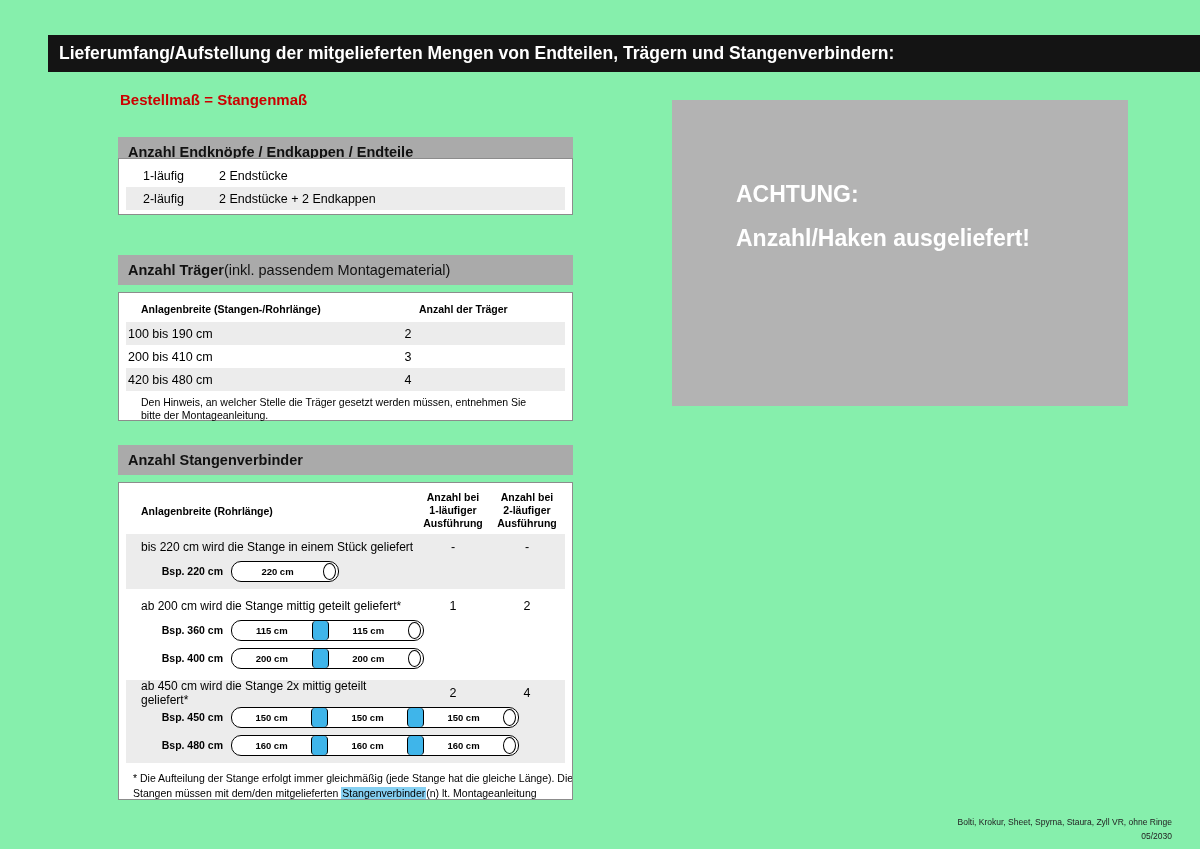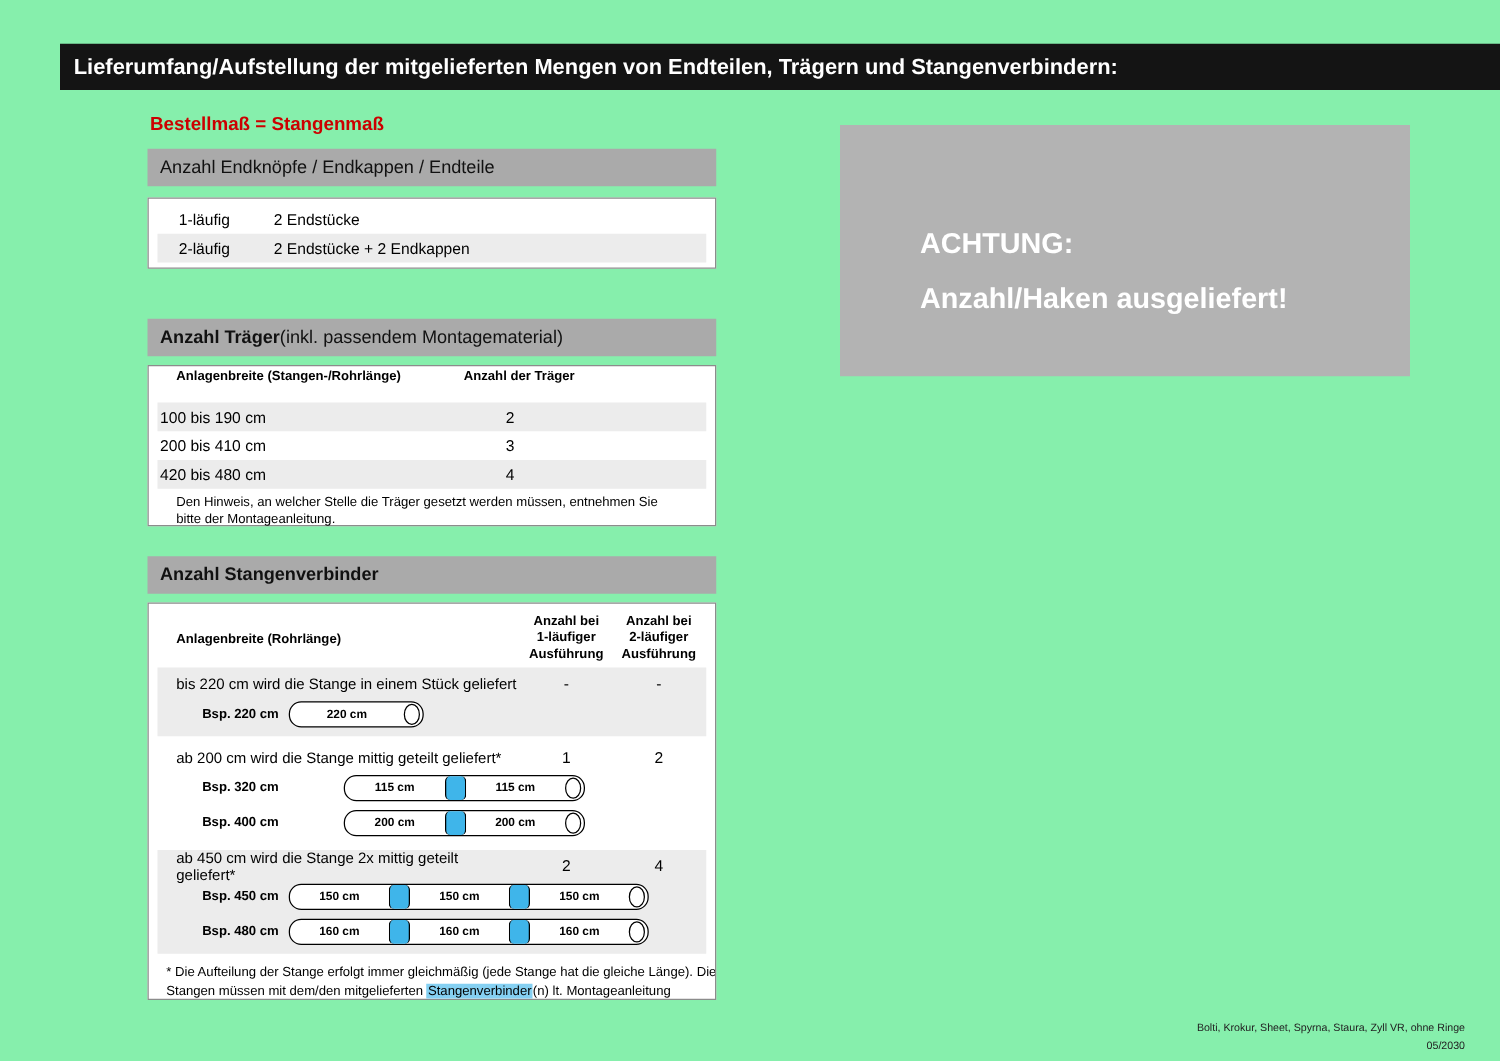--- a/index.html
+++ b/index.html
@@ -10,35 +10,35 @@
     background:var(--bar-black,#141414); color:#fff; display:flex; align-items:center;
     padding-left:11px; font-weight:bold; font-size:17.5px; }
 
   .subtitle { position:absolute; left:120px; top:91px; color:var(--accent-red,#cc0000);
     font-weight:bold; font-size:15px; }
 
   .bar { position:absolute; left:118px; width:455px; height:30px;
     background:var(--header-gray,#aaaaaa); display:flex; align-items:center;
     padding-left:10px; font-size:14.5px; color:#111; }
   .bar .b { font-weight:bold; }
-  .bar1 { top:119px; font-weight:normal; }
+  .bar1 { top:137px; font-weight:bold; }
   .bar2 { top:255px; }
   .bar3 { top:445px; font-weight:bold; }
 
   .box { position:absolute; left:118px; width:455px; background:#fff; border:1px solid #8c8c8c; }
   .box1 { top:158px; height:57px; padding-top:5px; }
   .box2 { top:292px; height:129px; padding-top:2px; }
   .box3 { top:482px; height:318px; padding-top:8px; overflow:hidden; }
 
   .alt { background:var(--row-gray,#ececec); }
 
   .row1 { display:flex; align-items:center; height:23px; margin:0 7px; font-size:12.5px; }
   .row1 .c1 { width:93px; padding-left:17px; }
 
-  .t2head { display:flex; margin:0 7px; height:27px; font-size:10.5px; font-weight:bold; }
+  .t2head { display:flex; margin:0 7px; height:27px; align-items:center; font-size:10.5px; font-weight:bold;gap:48px; }
   .t2head .c1 { width:245px; padding-left:15px; }
   .t2row { display:flex; margin:0 7px; height:23px; align-items:center; font-size:12.5px; }
   .t2row .c1 { width:245px; padding-left:2px; }
   .t2row .c2 { width:74px; text-align:center; }
   .note { font-size:10.5px; line-height:1.25; margin:5px 7px 0 22px; width:392px; }
 
   .t3head { display:flex; margin:0 7px; align-items:center; font-size:10.5px; font-weight:bold; }
   .t3head .c1 { width:290px; padding-left:15px; }
   .cnum { width:74px; text-align:center; }
   .t3head .cnum { white-space:pre-line; line-height:1.25; }
@@ -51,26 +51,26 @@
   .exlabel { width:105px; text-align:right; padding-right:8px; font-size:10.5px; font-weight:bold; }
 
   .rod { display:flex; align-items:stretch; height:21px; border:1.5px solid #000;
     border-radius:10px; background:#fff; }
   .rod-seg { flex:1; display:flex; align-items:center; justify-content:center;
     font-size:9.5px; font-weight:bold; white-space:nowrap; }
   .rod-conn { width:17px; flex:0 0 auto; background:var(--connector-blue,#3fb5ea);
     border-left:1.5px solid #000; border-right:1.5px solid #000; border-radius:4px; }
   .rod-end { flex:0 0 auto; width:13px; margin:1px 2px 1px 0; border:1.5px solid #000;
     border-radius:50%; background:#fff; }
-  .rw1 { width:108px; } .rw2 { width:193px;margin-left:44px; } .rw3 { width:288px; }
+  .rw1 { width:108px; } .rw2 { width:193px; } .rw3 { width:288px; }
 
   .footnote { margin:8px 7px 0 14px; width:448px; font-size:10.5px; line-height:1.35; }
   .hl { background:var(--highlight-blue,#85d0f2); padding:0 1px; }
 
-  .warning { position:absolute; left:672px; top:100px; width:456px; height:201px;
+  .warning { position:absolute; left:672px; top:100px; width:456px; height:306px;
     background:var(--warning-gray,#b3b3b3); color:#fff; padding:78px 20px 5px 64px; }
   .wline { font-size:23px; font-weight:bold; line-height:33px; }
   .wline1 { margin-bottom:11px; }
 
   .footer { position:absolute; right:28px; bottom:6px; text-align:right;
     font-size:8.5px; line-height:1.65; color:#222; }
 </style>
 </head>
 <body>
 
@@ -149,21 +149,21 @@
       </div>
     </div>
 
     <div class="group">
       <div class="gdesc">
         <span class="c1">ab 200 cm wird die Stange mittig geteilt geliefert*</span>
         <span class="cnum">1</span>
         <span class="cnum">2</span>
       </div>
       <div class="exrow">
-        <span class="exlabel">Bsp. 320 cm</span>
+        <span class="exlabel">Bsp. 360 cm</span>
         <div class="rod rw2">
           <div class="rod-seg">115 cm</div>
           <div class="rod-conn"></div>
           <div class="rod-seg">115 cm</div>
           <div class="rod-end"></div>
         </div>
       </div>
       <div class="exrow">
         <span class="exlabel">Bsp. 400 cm</span>
         <div class="rod rw2">

